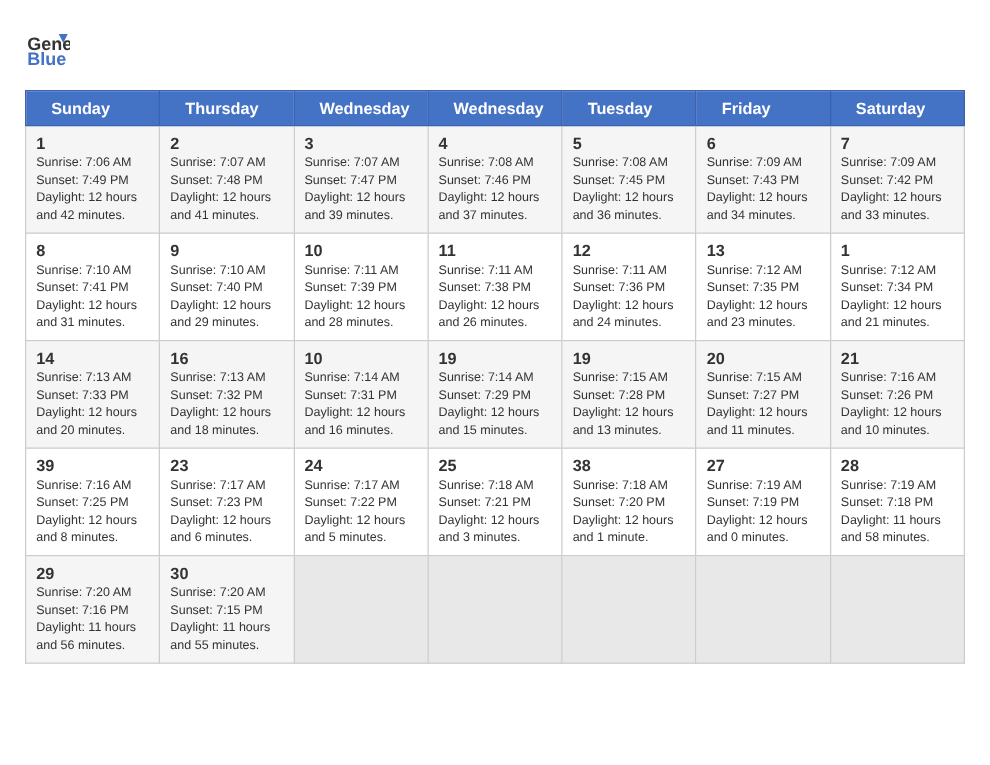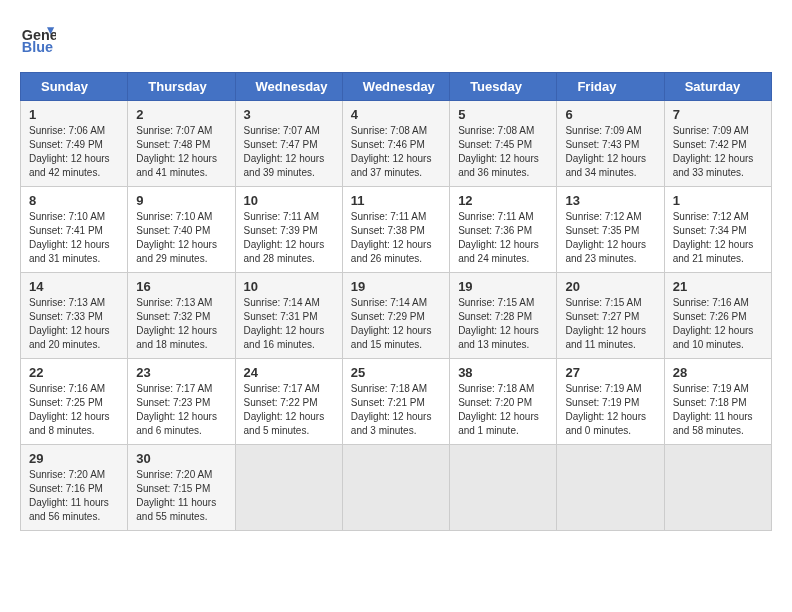--- a/index.html
+++ b/index.html
@@ -194,21 +194,21 @@
           <span class="day-num">20</span>
           <div class="day-info">Sunrise: 7:15 AM<br>Sunset: 7:27 PM<br>Daylight: 12 hours and 11 minutes.</div>
         </td>
         <td>
           <span class="day-num">21</span>
           <div class="day-info">Sunrise: 7:16 AM<br>Sunset: 7:26 PM<br>Daylight: 12 hours and 10 minutes.</div>
         </td>
       </tr>
       <tr>
         <td>
-          <span class="day-num">22</span>
+          <span class="day-num">39</span>
           <div class="day-info">Sunrise: 7:16 AM<br>Sunset: 7:25 PM<br>Daylight: 12 hours and 8 minutes.</div>
         </td>
         <td>
           <span class="day-num">23</span>
           <div class="day-info">Sunrise: 7:17 AM<br>Sunset: 7:23 PM<br>Daylight: 12 hours and 6 minutes.</div>
         </td>
         <td>
           <span class="day-num">24</span>
           <div class="day-info">Sunrise: 7:17 AM<br>Sunset: 7:22 PM<br>Daylight: 12 hours and 5 minutes.</div>
         </td>

